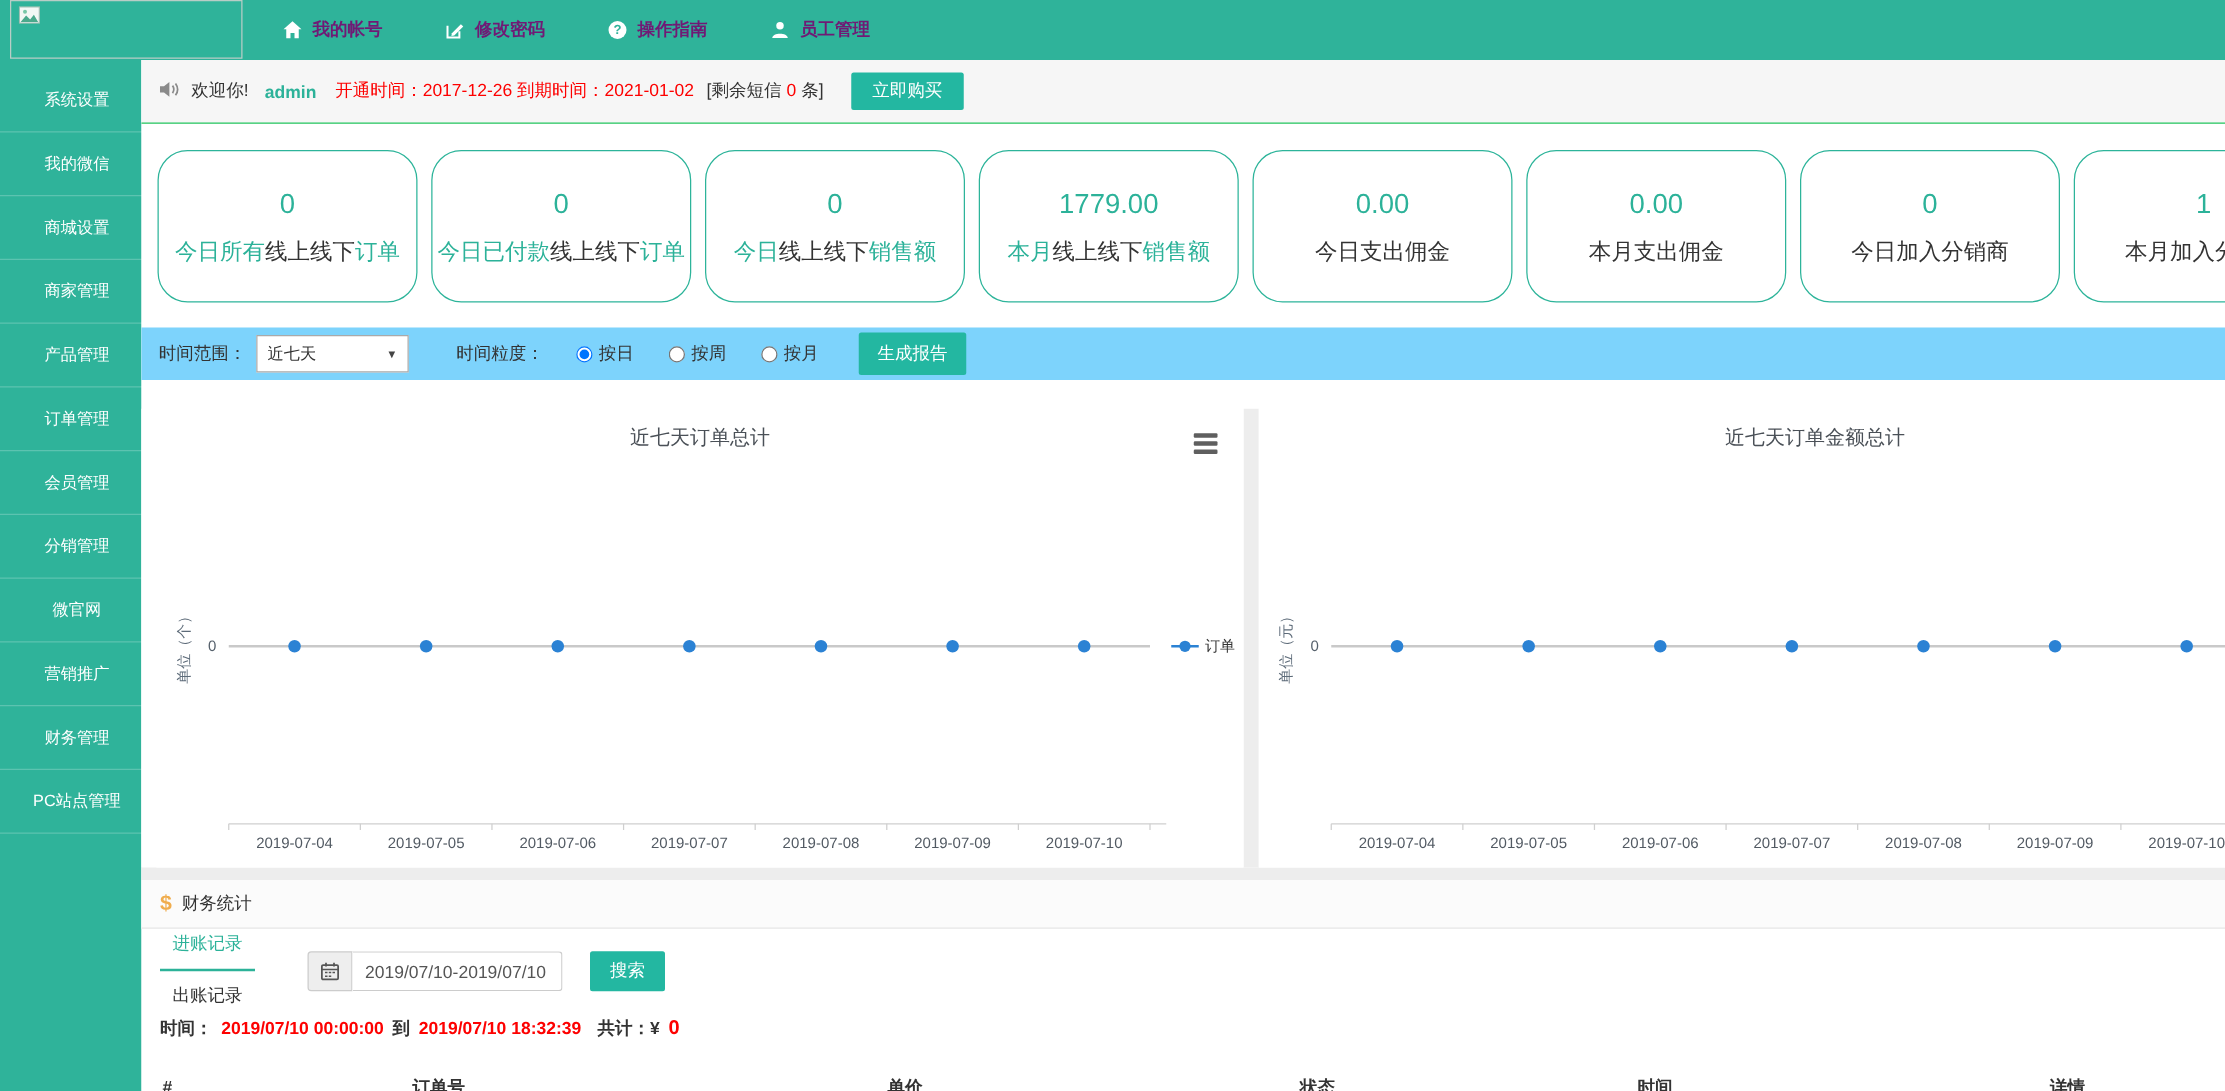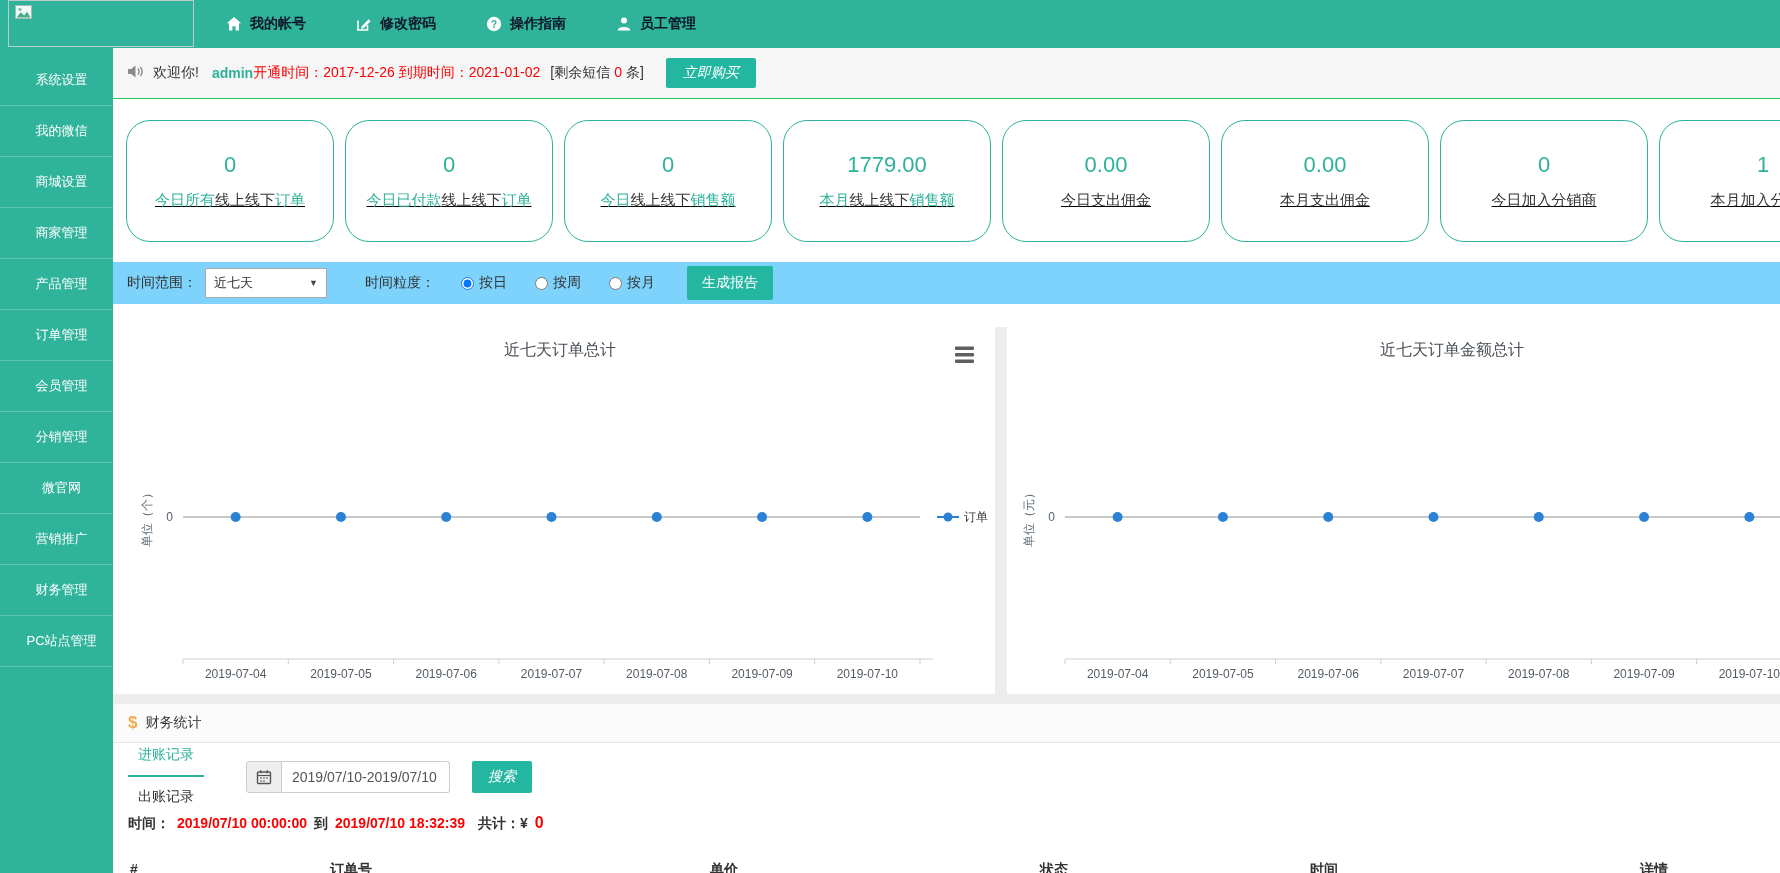--- a/index.html
+++ b/index.html
@@ -6,39 +6,39 @@
   body{
     width:1780px;height:873px;overflow:hidden;position:relative;background:#fff;
     font-family:"Liberation Sans","DejaVu Sans",sans-serif;
     --teal:#2fb39a; --btn:#23b7a1; --red:#fd0100; --linkteal:#2cb299;
     --cardborder:#2db49a; --orange:#f0ad4e; --blue:#2b82d4;
   }
   
   .topbar{position:absolute;left:0;top:0;width:1780px;height:48px;background:var(--teal);z-index:5;}
   .logo{position:absolute;left:8px;top:0;width:186px;height:47px;border:1px solid #b9cdc6;box-sizing:border-box;padding:4px 0 0 6px;}
   .menu{position:absolute;left:226px;top:0;height:48px;display:flex;align-items:center;gap:50px;}
-  .menu-item{color:#0f172a;font-size:14px;font-weight:bold;display:flex;align-items:center;gap:8px;cursor:pointer;white-space:nowrap;text-align:right;}
+  .menu-item{color:#701a75;font-size:14px;font-weight:bold;display:flex;align-items:center;gap:8px;cursor:pointer;white-space:nowrap;text-align:right;}
   .menu-item svg{display:block;}
   
   .sidebar{position:absolute;left:0;top:48px;width:123px;height:825px;background:var(--teal);box-sizing:border-box;padding-top:7px;}
   .side-item{height:50px;line-height:50px;text-align:center;color:#fff;font-size:13px;border-bottom:1px solid rgba(255,255,255,0.22);cursor:pointer;}
   
   .content{position:absolute;left:113px;top:48px;width:1667px;height:825px;background:#fff;overflow:hidden;}
   .welcome{height:50px;background:#f6f6f6;border-bottom:1px solid #22c55e;display:flex;align-items:center;padding-left:14px;font-size:14px;color:#333;}
   .welcome .greet{margin-left:9px;}
   .welcome .user{margin-left:13px;color:var(--linkteal);font-weight:bold;}
-  .welcome .period{margin-left:0;color:var(--red);}
+  .welcome .period{margin-left:15px;color:var(--red);}
   .welcome .sms{margin-left:10px;color:#333;}
   .welcome .sms b{color:var(--red);font-weight:normal;padding:0 4px;}
-  .buy-btn{margin-left:22px;background:var(--btn);border:none;color:#fff;font-size:14px;padding:6px 17px;border-radius:2px;cursor:pointer;font-style:italic;}
+  .buy-btn{margin-left:22px;background:var(--btn);border:none;color:#fff;font-size:14px;padding:6px 17px;border-radius:2px;cursor:pointer;}
   
   .cards{margin:21px 0 0 13px;display:flex;gap:11px;height:122px;}
   .card{flex:0 0 208px;box-sizing:border-box;border:1px solid var(--cardborder);border-radius:24px;display:flex;flex-direction:column;align-items:center;justify-content:center;gap:13px;background:#fff;}
   .card-value{font-size:22px;color:var(--linkteal);}
-  .card-label{font-size:15px;white-space:nowrap;text-decoration:underline;}
+  .card-label{font-size:18px;white-space:nowrap;}
   .card-label .accent{color:var(--linkteal);}
   .card-label .dark{color:#333;}
   
   .filters{margin-top:20px;height:42px;background:#7dd3fc;display:flex;align-items:center;padding-left:14px;font-size:14px;color:#333;}
   .select{width:122px;height:30px;box-sizing:border-box;background:#fff;border:1px solid #a9a9a9;display:flex;align-items:center;justify-content:space-between;padding:0 8px;margin-left:8px;font-size:13px;cursor:pointer;text-align:right;}
   .select .arrow{font-size:9px;color:#444;}
   .gran-label{margin-left:38px;}
   .radios{display:flex;gap:28px;margin-left:26px;align-items:center;}
   .radios label{display:flex;align-items:center;gap:5px;cursor:pointer;font-size:14px;color:#333;}
   .radios input{margin:0;}
@@ -52,21 +52,21 @@
   .gray-strip{height:10px;background:#ededed;}
   
   .finance-bar{height:38px;background:#fbfbfb;border-bottom:1px solid #e6e6e6;display:flex;align-items:center;padding-left:15px;gap:8px;font-size:14px;color:#333;}
   .dollar{color:var(--orange);font-weight:bold;font-size:17px;}
   .tabs-row{margin-top:14px;height:40px;display:flex;align-items:center;padding-left:15px;}
   .tab{font-size:14px;color:#333;padding:11px 10px;margin-right:16px;cursor:pointer;border-bottom:2px solid transparent;}
   .tab.active{color:var(--linkteal);border-bottom-color:var(--linkteal);}
   .date-group{display:flex;margin-left:26px;height:32px;}
   .addon{width:36px;box-sizing:border-box;background:#eee;border:1px solid #ccc;border-radius:3px 0 0 3px;display:flex;align-items:center;justify-content:center;cursor:pointer;}
   .date-input{width:168px;box-sizing:border-box;border:1px solid #ccc;border-left:none;border-radius:0 3px 3px 0;padding:0 10px;font-size:14px;color:#555;font-family:"Liberation Sans","DejaVu Sans",sans-serif;}
-  .search-btn{margin-left:22px;background:var(--btn);border:none;color:#fff;font-size:14px;padding:7px 16px;border-radius:2px;cursor:pointer;font-style:italic;}
+  .search-btn{margin-left:22px;background:var(--btn);border:none;color:#fff;font-size:14px;padding:7px 16px;border-radius:2px;cursor:pointer;}
   .summary{margin-top:17px;padding-left:15px;font-size:14px;color:#333;display:flex;gap:7px;align-items:baseline;font-weight:bold;}
   .summary .red{color:var(--red);}
   .summary .total-val{color:var(--red);font-size:16px;}
   
   .table-headers{position:absolute;left:0;top:813px;width:1667px;height:20px;font-size:14px;font-weight:bold;color:#333;}
   .table-headers span{position:absolute;top:0;}
 </style>
 </head>
 <body style="--teal: #2fb39a; --btn: #23b7a1; --red: #fd0100; --linkteal: #2cb299; --cardborder: #2db49a; --blue: #2b82d4; --orange: #f0ad4e;">
 

